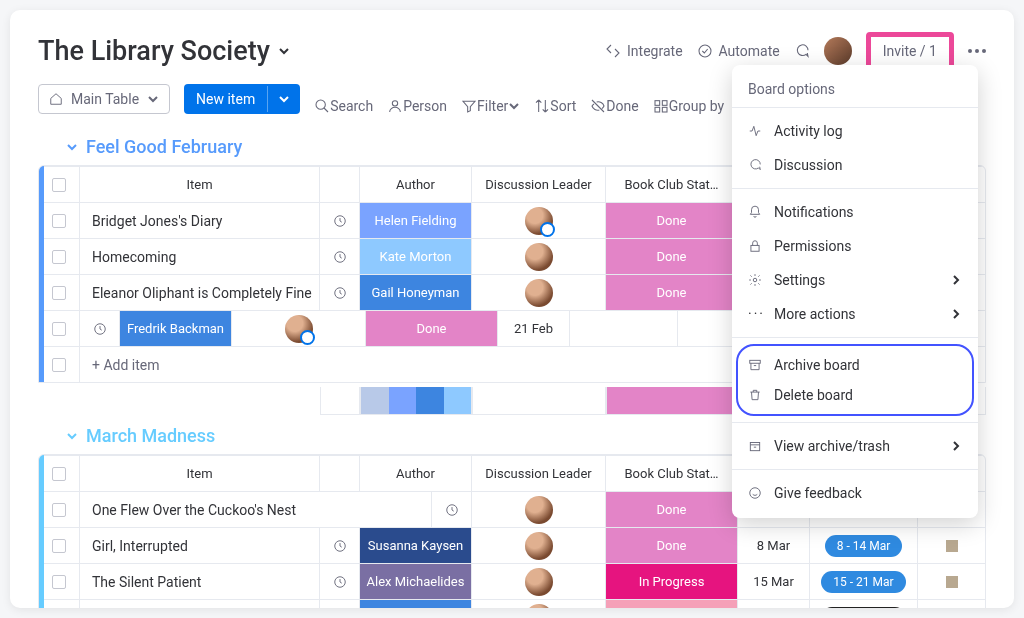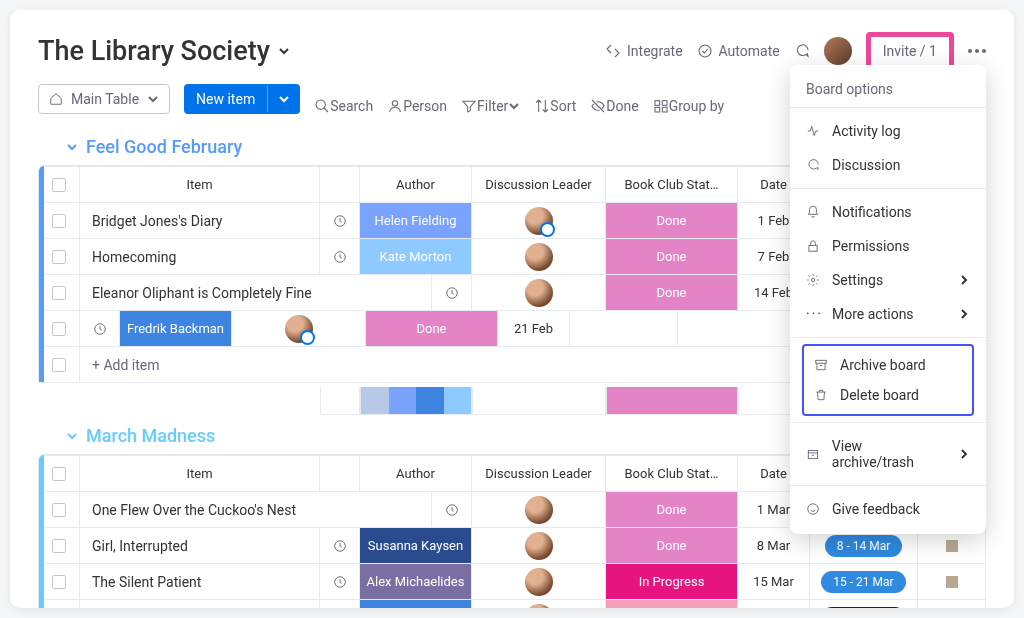--- a/index.html
+++ b/index.html
@@ -75,29 +75,29 @@
 .authsum span{flex:1;}
 .convsum{width:40px;}
 .leadsum{width:134px;}
 .statsum{width:132px;display:flex;}
 .statsum span{flex:1;}
 .datesum{width:72px;}
 .timesum{width:108px;display:flex;align-items:center;justify-content:center;}
 .avsum{width:68px;display:flex;align-items:center;justify-content:center;gap:2px;}
 .thumb{width:12px;height:12px;background:#b8a890;}
 .menu {
-  position:absolute; top:55px; right:28px; width:196px;
+  position:absolute; top:55px; right:36px; width:246px;
   background:#fff; border-radius:8px; box-shadow:0 6px 24px rgba(0,0,0,.18);
   padding:8px 0; z-index:50;
 }
 .menu-title{padding:8px 16px 4px;color:#676879;font-size:14px;}
 .menu-item{display:flex;align-items:center;gap:12px;padding:9px 16px;cursor:pointer;color:#323338;}
 .menu-item .chev{margin-left:auto;}
 .menu hr{border:none;border-top:1px solid #e6e9ef;margin:6px 0;}
-.menu .boxed{border:2px solid #4353ff;border-radius:4px;margin:4px 12px;padding:4px 0;}
+.menu .boxed{border:2px solid #4353ff;border-radius:18px;margin:4px 4px;padding:4px 0;}
 .menu .boxed .menu-item{padding:7px 10px;}
 svg{display:block;}
 .ico{width:16px;height:16px;fill:none;stroke:#676879;stroke-width:1.6;}
 .ico-s{width:14px;height:14px;fill:none;stroke:#676879;stroke-width:1.6;}
 .chevdown{width:12px;height:12px;fill:none;stroke:currentColor;stroke-width:2;}
 </style>
 </head>
 <body>
 
 <div class="board">
@@ -268,20 +268,21 @@
       <div class="cell chkcol">
               <div class="cb"></div>
             </div>
       <div class="cell itemcol">Eleanor Oliphant is Completely Fine</div>
       <div class="cell convcol">
               <svg class="ico-s" viewBox="0 0 24 24">
                 <circle cx="12" cy="12" r="9"></circle>
                 <path d="M12 7v5l3 2"></path>
               </svg>
             </div>
+      <div class="cell authorcol" style="background:#3d85e0">Gail Honeyman</div>
       <div class="cell leadercol">
               <div class="leader-av"></div>
             </div>
       <div class="cell statuscol" style="background:#e384c7">Done</div>
       <div class="cell datecol">14 Feb</div>
       <div class="cell timecol"></div>
       <div class="cell avcol"></div>
     </div>
           <div class="row">
       <div class="cell chkcol">

